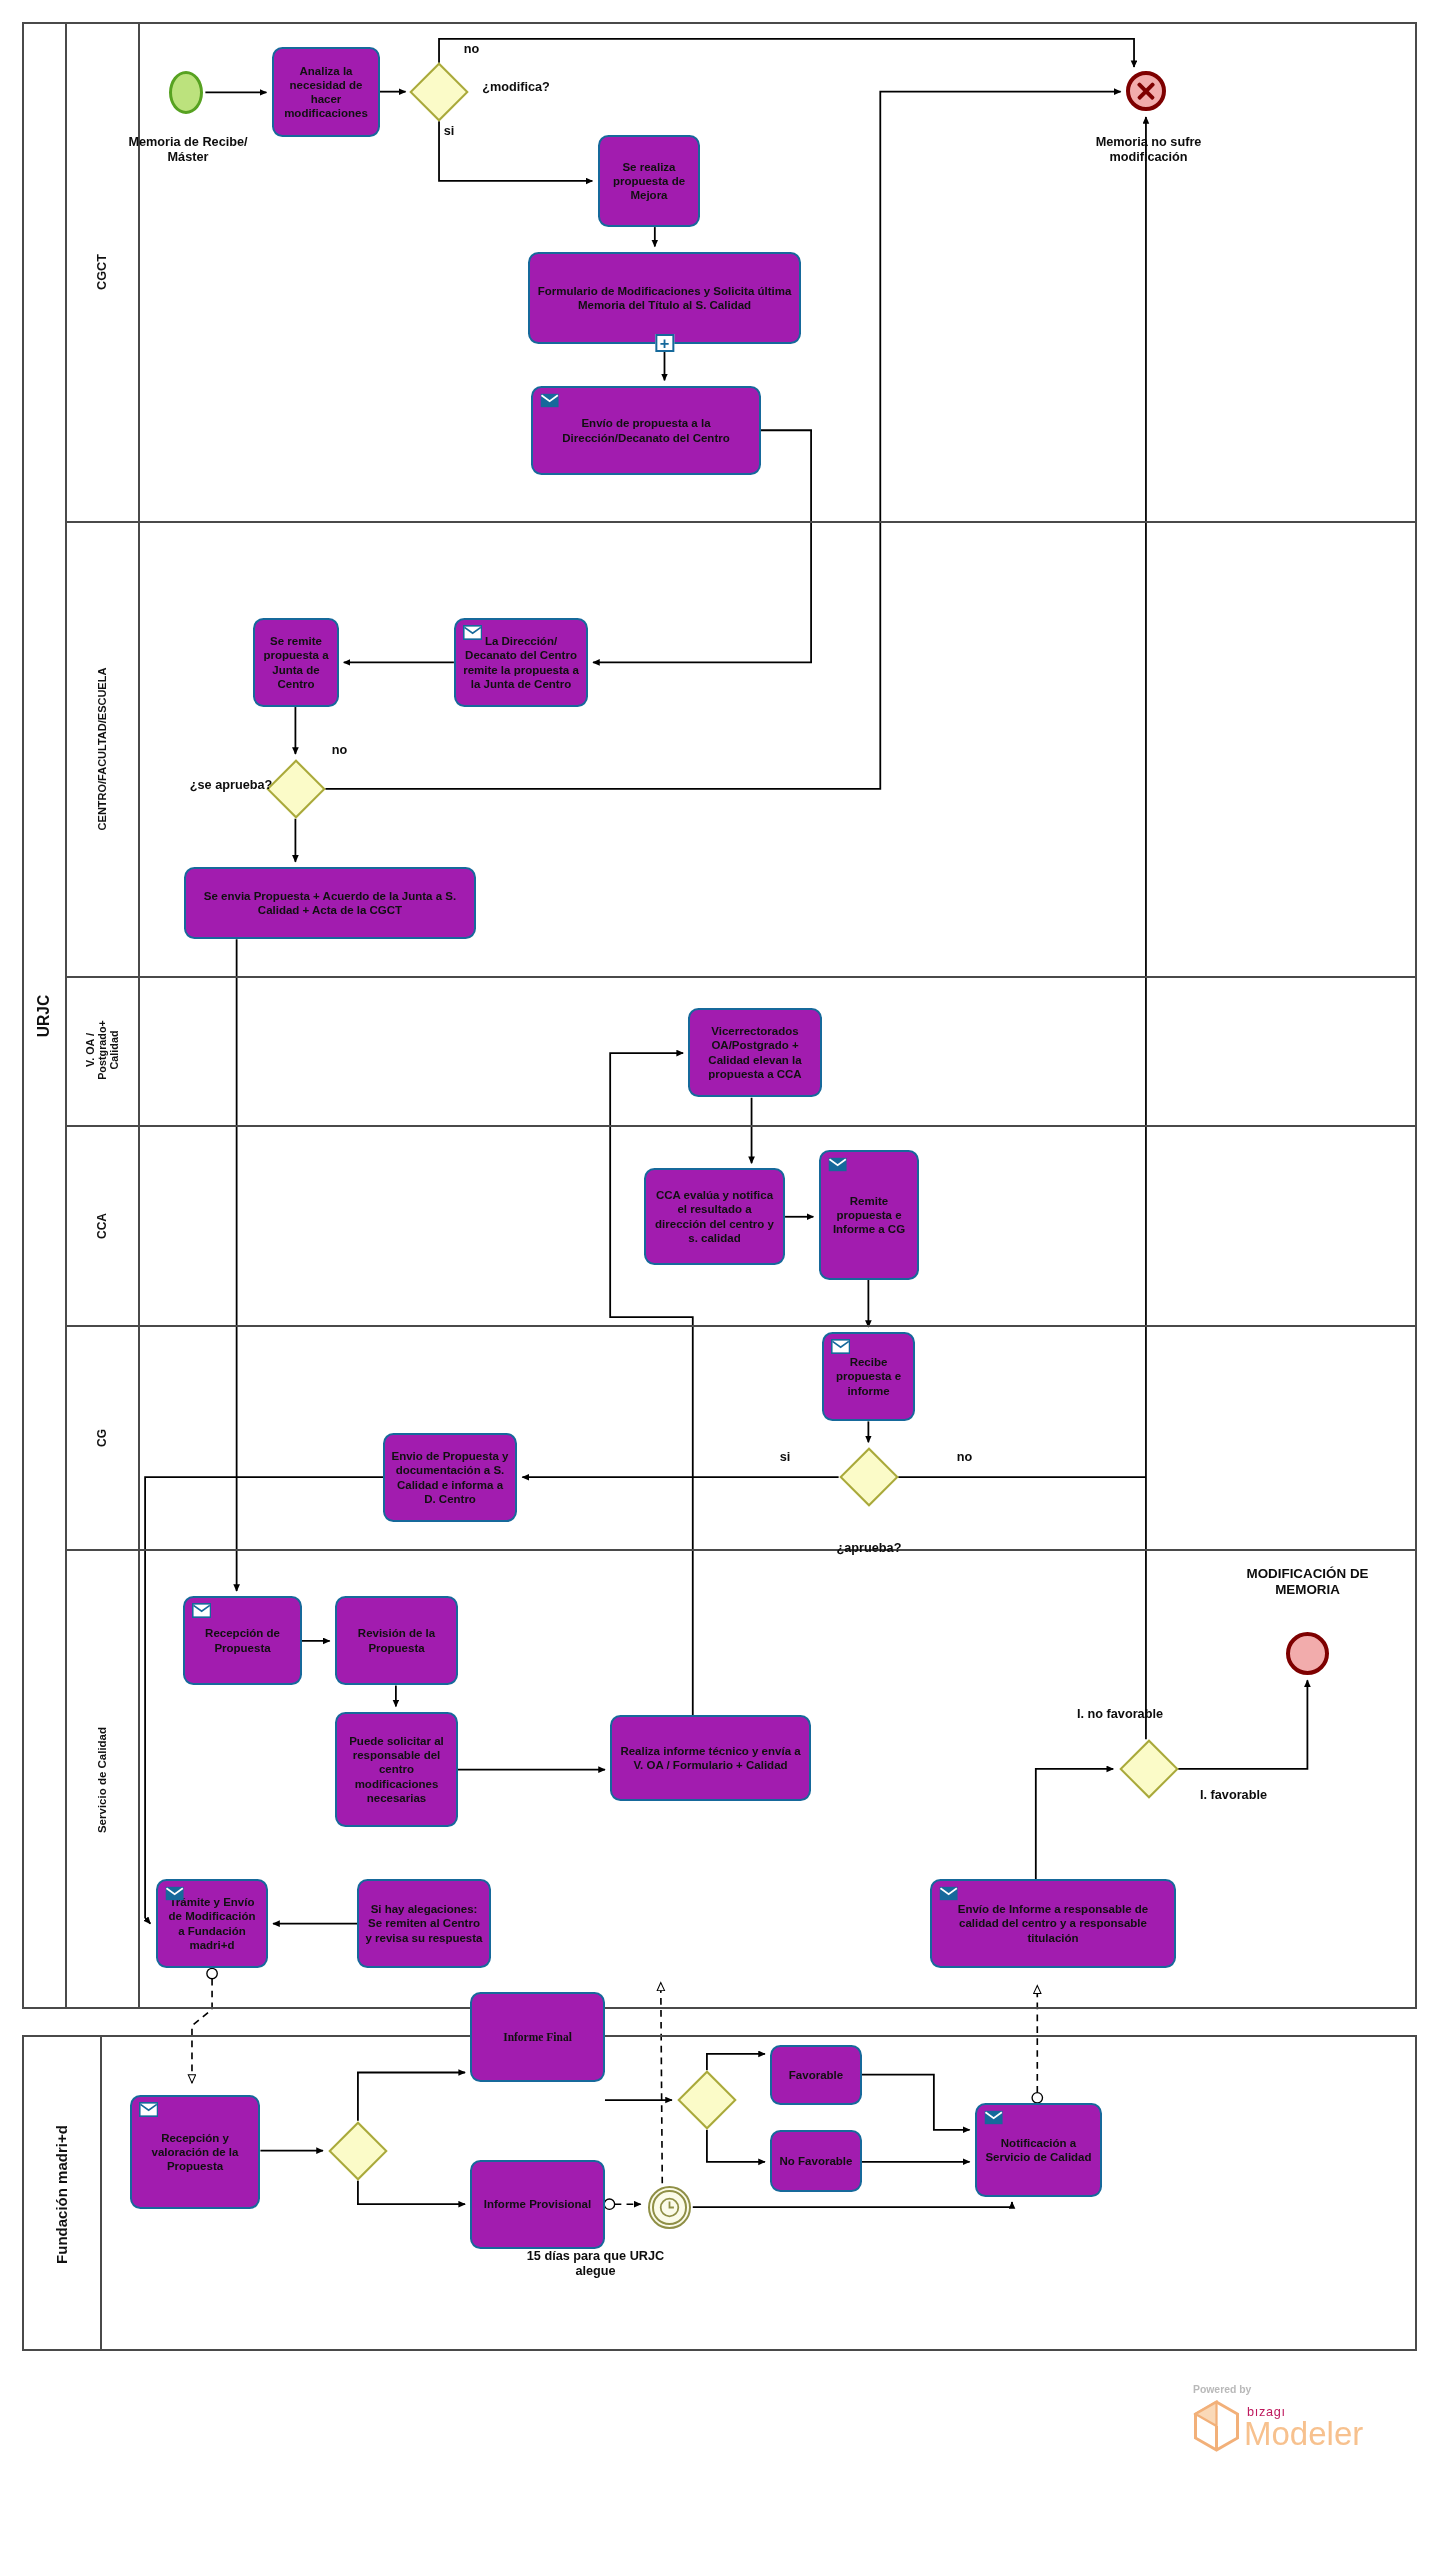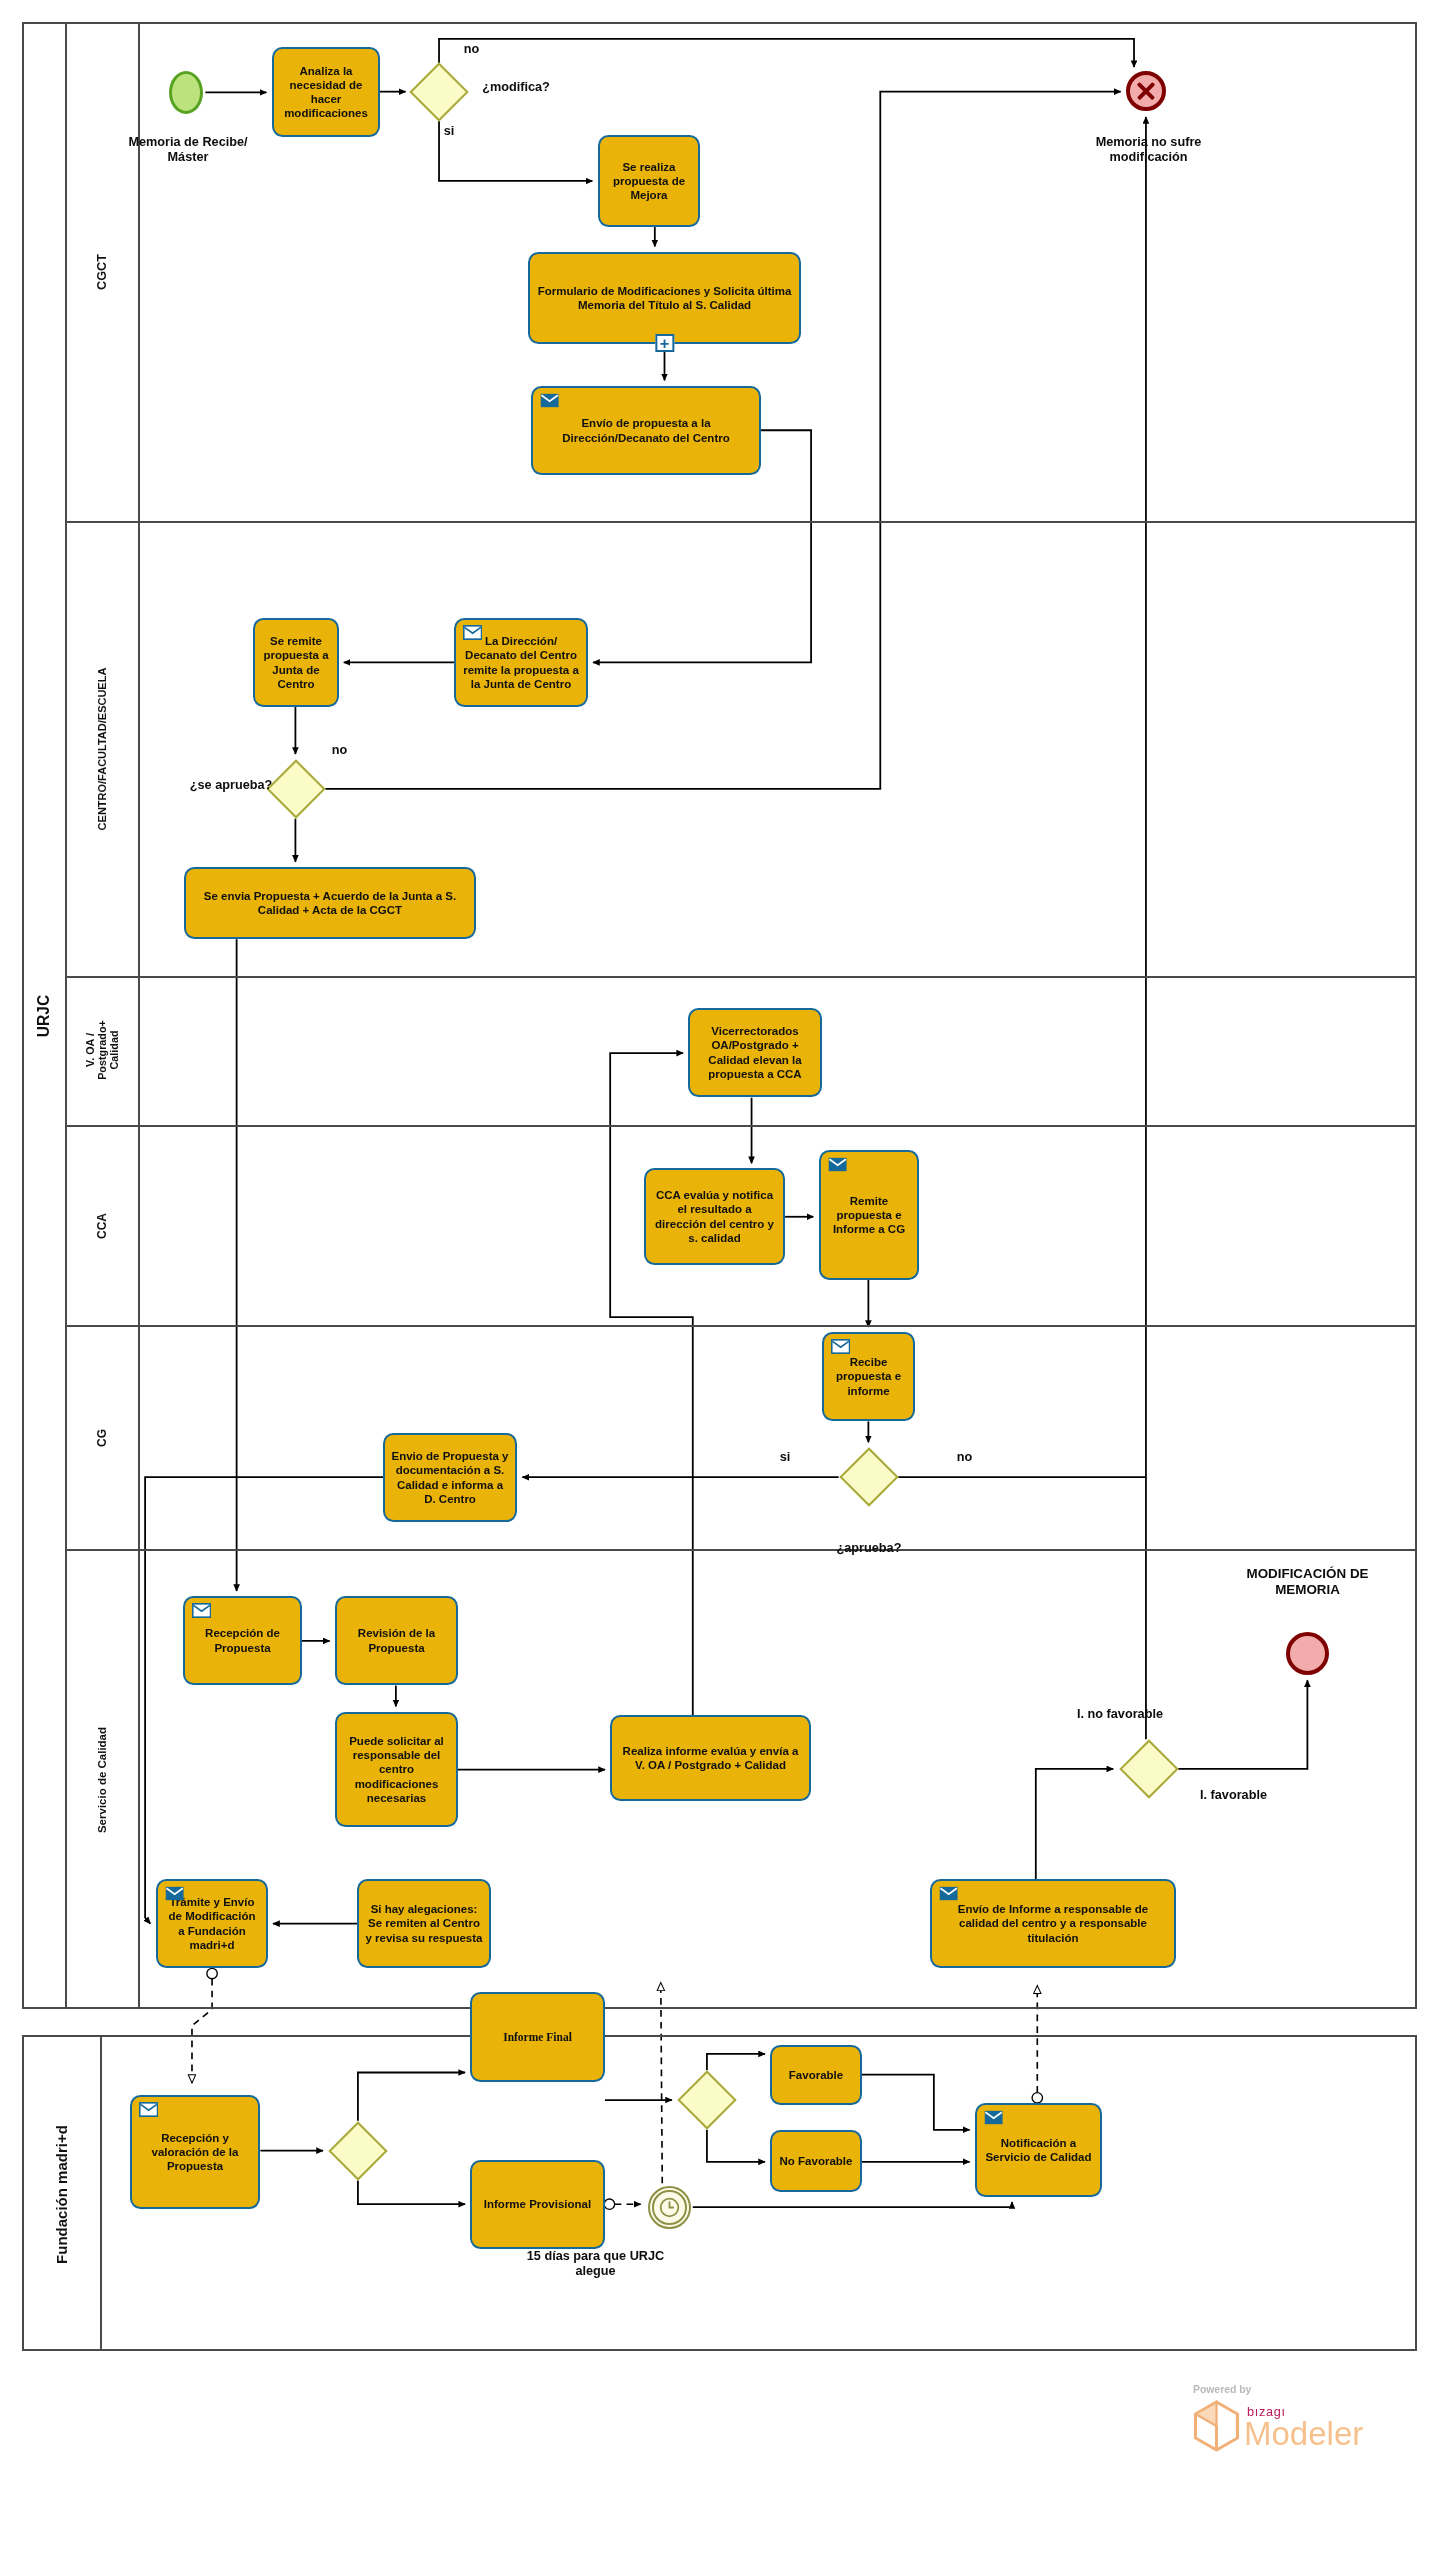--- a/index.html
+++ b/index.html
@@ -7,21 +7,21 @@
           font-family:"Liberation Sans",sans-serif;color:#111;}
   
   .pool{position:absolute;border:2.2px solid #4a4a4a;box-sizing:border-box;background:transparent;}
   .vline{position:absolute;width:1.5px;background:#4a4a4a;}
   .hline{position:absolute;height:1.5px;background:#4a4a4a;}
   .lane-label,.pool-label{position:absolute;display:flex;align-items:center;justify-content:center;
       font-weight:bold;text-align:center;}
   .rot{transform:rotate(-90deg);white-space:nowrap;}
   .rot2{transform:rotate(-90deg);white-space:normal;}
   
-  .task{position:absolute;box-sizing:border-box;background:#eab308;border:2.2px solid #16699B;
+  .task{position:absolute;box-sizing:border-box;background:#a21caf;border:2.2px solid #16699B;
         border-radius:10.4px;display:flex;align-items:center;justify-content:center;text-align:center;
         font-weight:bold;font-size:11.5px;line-height:1.22;padding:4.5px 6px;color:#101010;}
   .gw{position:absolute;box-sizing:border-box;width:42px;height:42px;background:#FBFBC8;
       border:2.2px solid #A9A93B;transform:rotate(45deg);}
   .event{position:absolute;box-sizing:border-box;border-radius:50%;}
   .ev-start{background:#BCE27D;border:3px solid #57A221;}
   .ev-end{background:#F2ACAC;border:4.5px solid #7E0000;}
   .xmark::before,.xmark::after{content:"";position:absolute;left:50%;top:50%;width:22px;height:3.7px;
       background:#7E0000;border-radius:1.5px;}
   .xmark::before{transform:translate(-50%,-50%) rotate(45deg);}
@@ -240,21 +240,21 @@
     </svg>
     <span>Recepción de Propuesta</span>
   </div>
   <div class="task" style="left:335px;top:1596px;width:123px;height:89px;">
     <span>Revisión de la Propuesta</span>
   </div>
   <div class="task" style="left:335px;top:1712px;width:123px;height:115px;">
     <span>Puede solicitar al responsable del centro modificaciones necesarias</span>
   </div>
   <div class="task" style="left:610px;top:1715px;width:201px;height:86px;">
-    <span>Realiza informe evalúa y envía a V. OA / Postgrado + Calidad</span>
+    <span>Realiza informe técnico y envía a V. OA / Formulario + Calidad</span>
   </div>
   <div class="task" style="left:156px;top:1879px;width:112px;height:89px;">
     <svg class="msg" width="19.3" height="15" viewBox="0 0 26 20">
       <rect x="1" y="1" width="24" height="18" fill="#16699B"></rect>
       <path d="M2 3 L13 11 L24 3" stroke="#fff" stroke-width="2.4" fill="none"></path>
     </svg>
     <span>Trámite y Envío de Modificación a Fundación madri+d</span>
   </div>
   <div class="task" style="left:357px;top:1879px;width:134px;height:89px;">
     <span>Si hay alegaciones: Se remiten al Centro y revisa su respuesta</span>

